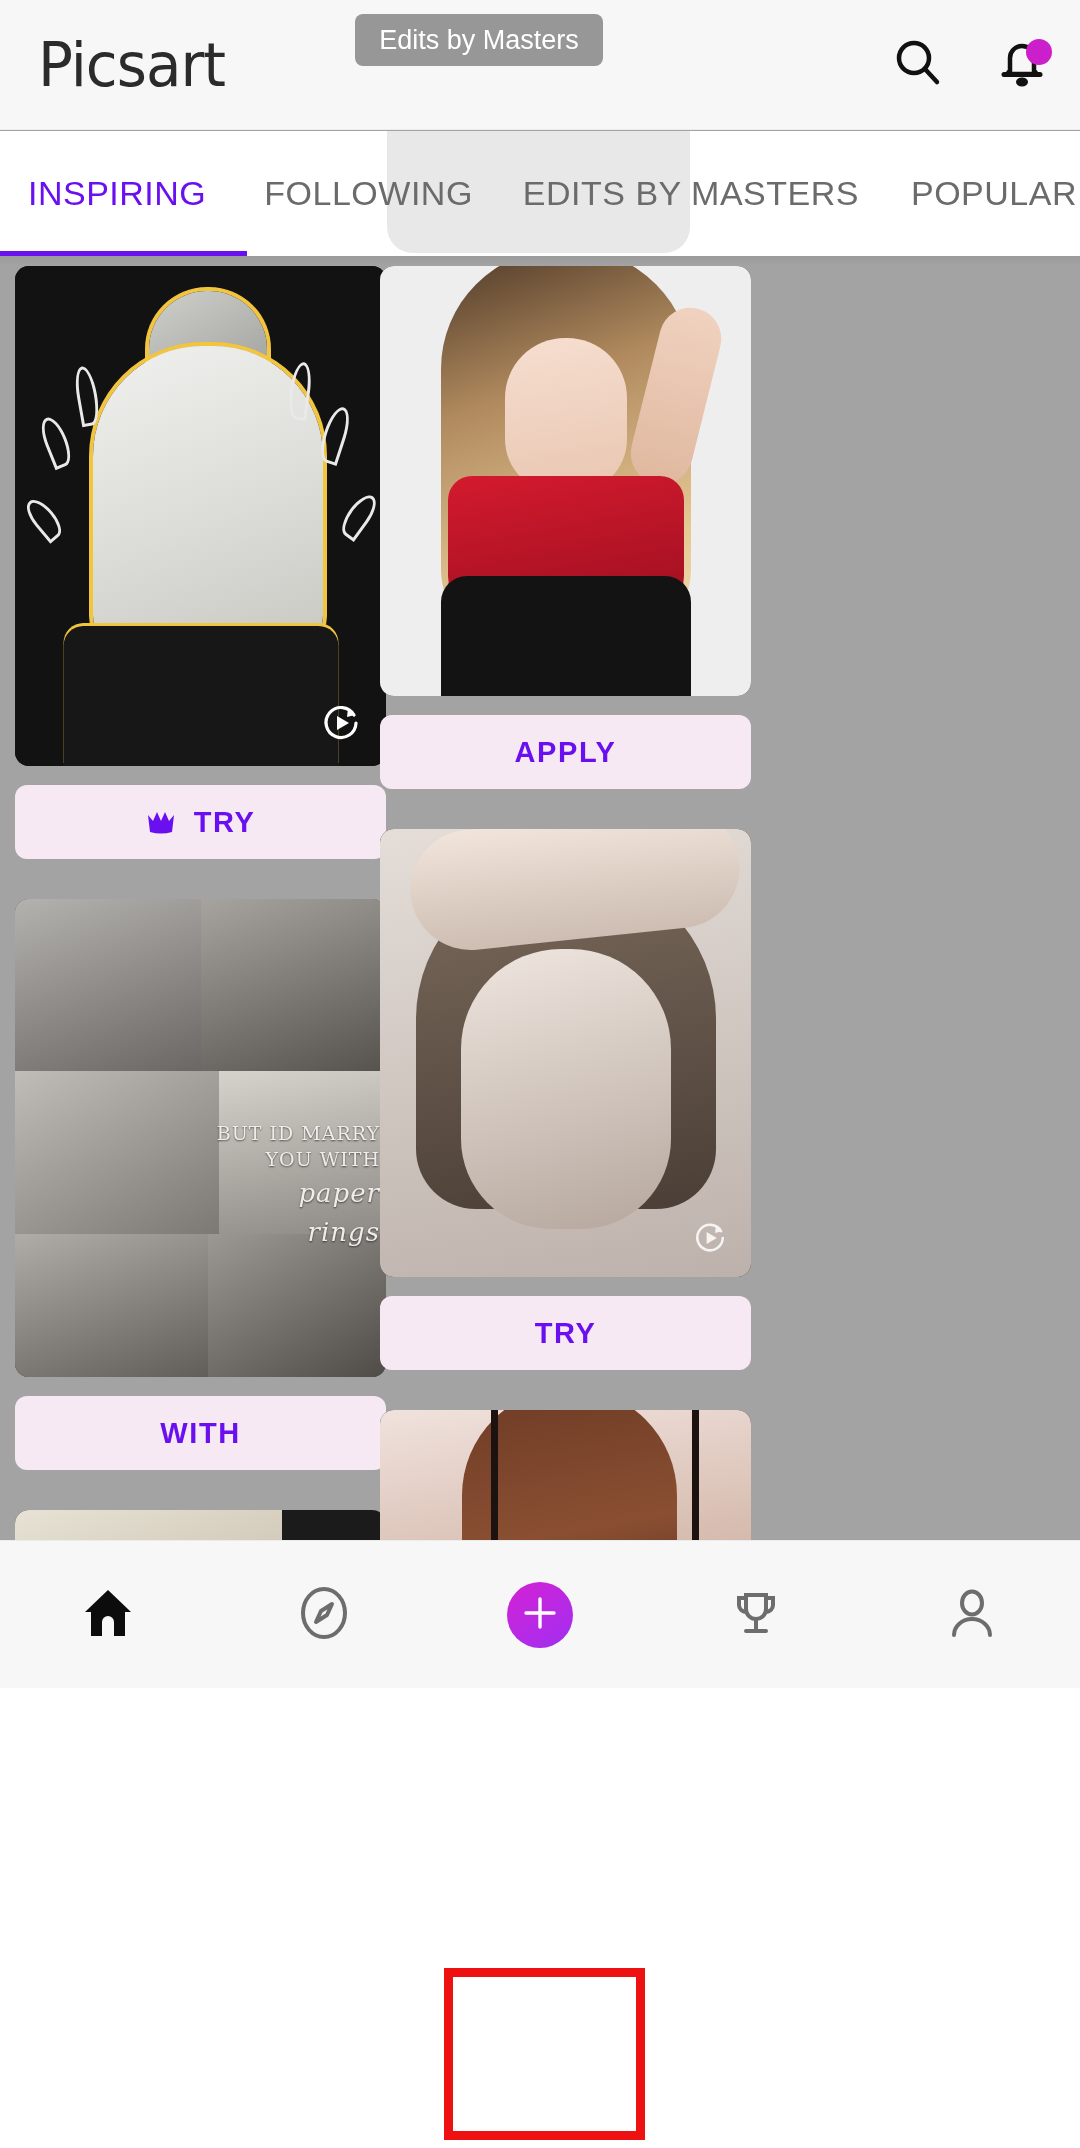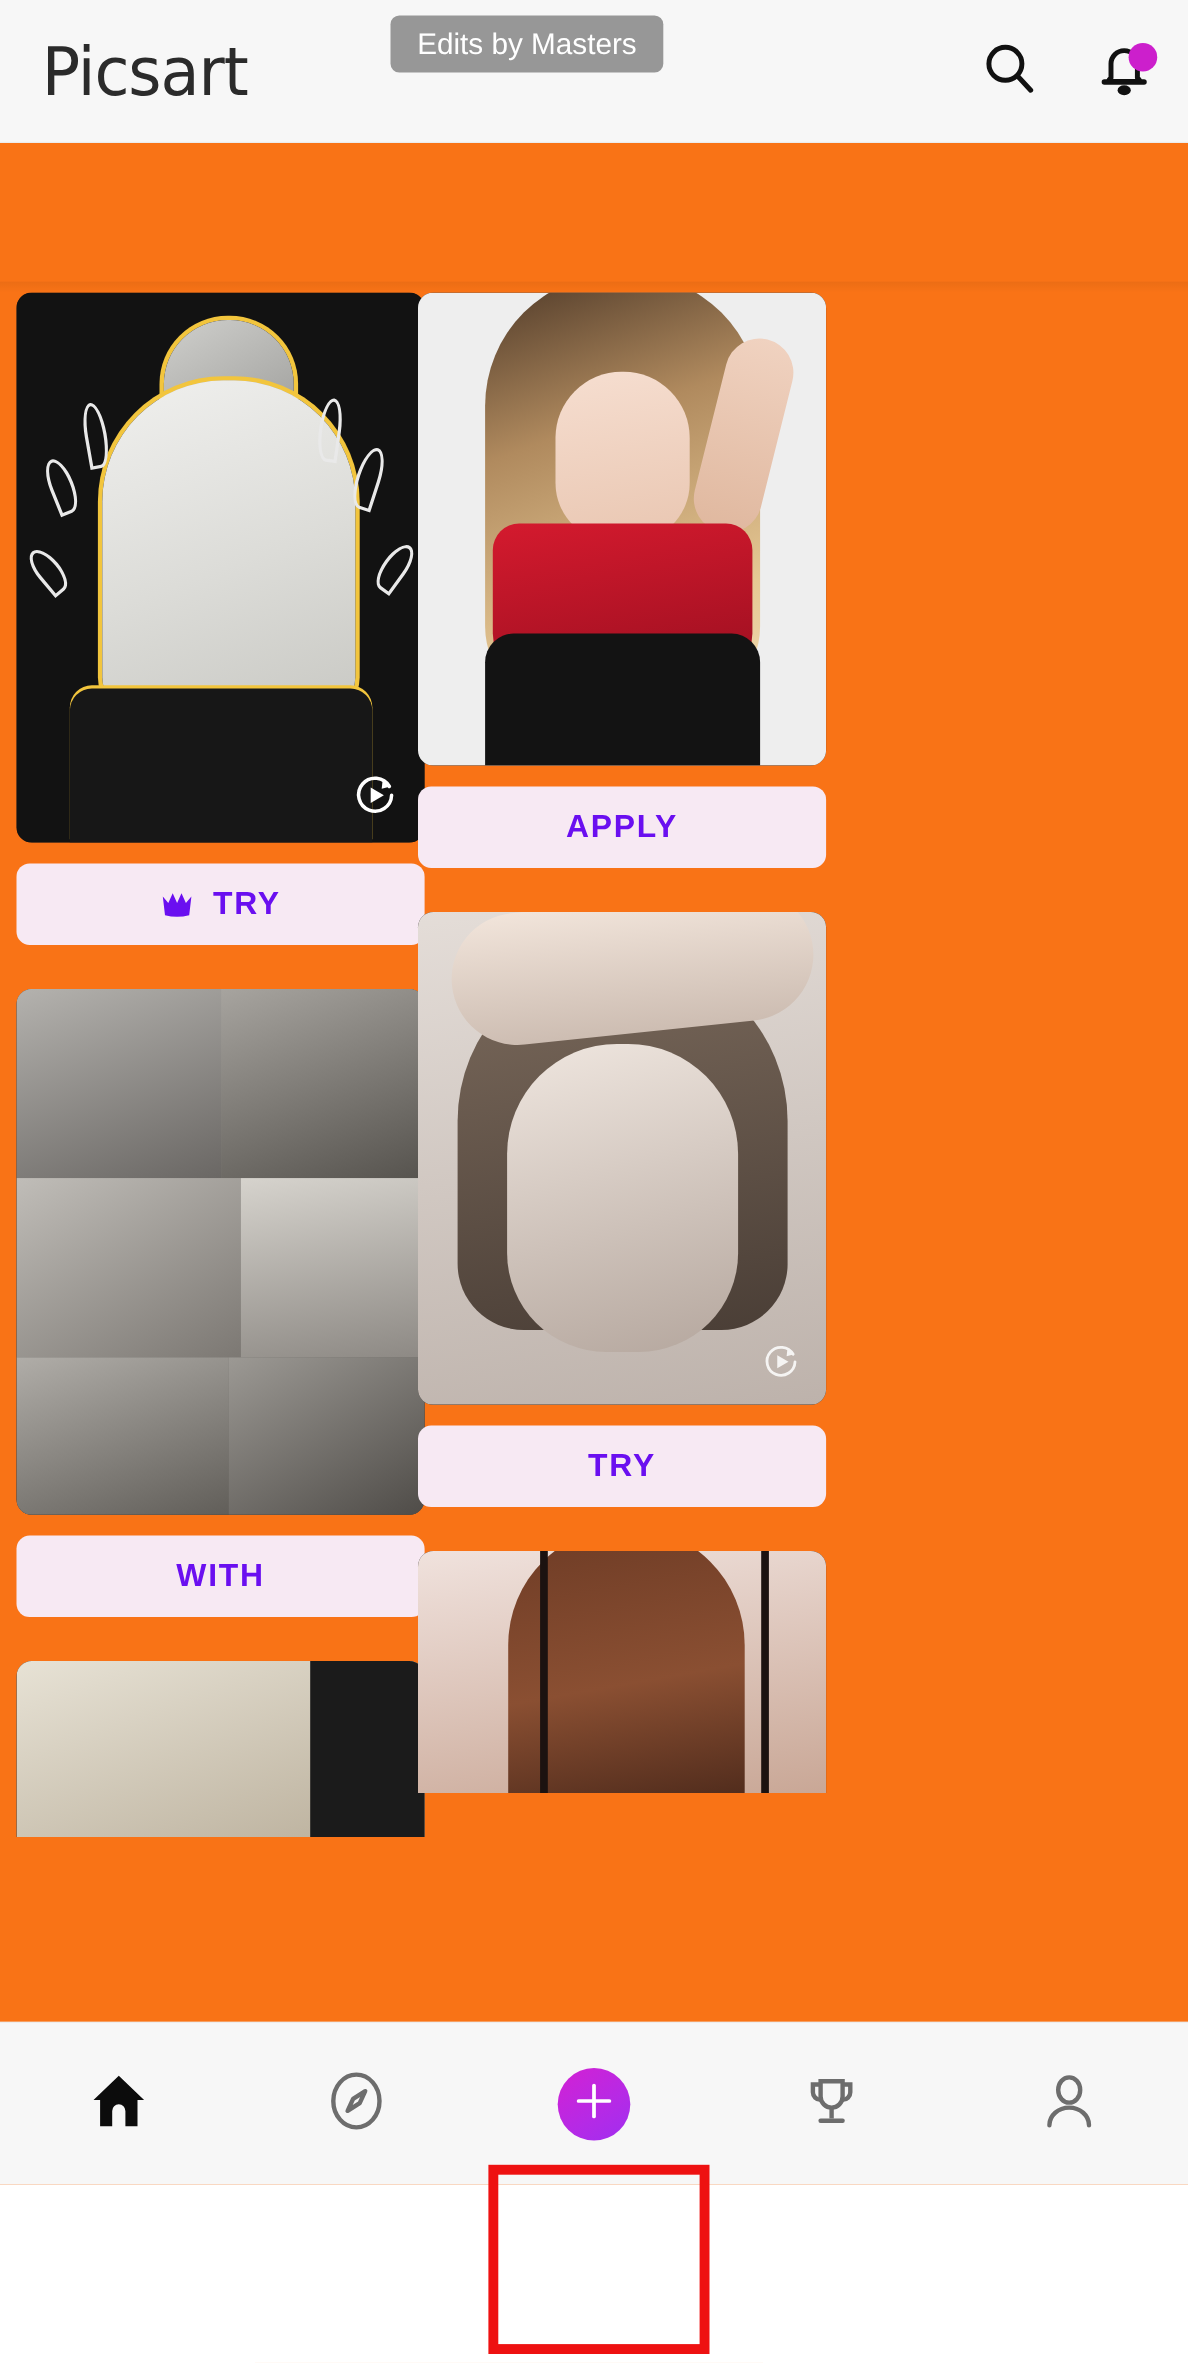--- a/index.html
+++ b/index.html
@@ -2,21 +2,21 @@
 <html><head>
 <meta charset="utf-8">
 <style>
   * { margin:0; padding:0; box-sizing:border-box; }
   html, body {
     width:1080px; height:2148px;
     background:#ffffff;
     font-family:"Liberation Sans", sans-serif;
     overflow:hidden;
   }
-  #app { position:relative; width:1080px; height:1986px; background:#f97316; }
+  #app { position:relative; width:1080px; height:1688px; background:#a3a3a3; }
 
   
   .header {
     position:absolute; left:0; top:0; width:1080px; height:130px;
     background:#f7f7f7;
     display:flex; align-items:center;
     border-bottom:1px solid #ececec;
     z-index:40;
   }
   .brand {
@@ -240,20 +240,30 @@
             <path d="M12 38 Q12 36 14 35 L14 22 A12 12 0 0 1 38 22 L38 35 Q40 36 40 38 Z" fill="none" stroke="#111" stroke-width="4.5" stroke-linejoin="round"></path>
             <line x1="8" y1="38.5" x2="44" y2="38.5" stroke="#111" stroke-width="5" stroke-linecap="round"></line>
             <ellipse cx="26" cy="46" rx="6" ry="4.5" fill="#111"></ellipse>
           </svg>
         </span>
         <span class="notif-dot"></span>
       </div>
     </div>
   </div>
 
+  <div class="tabbar">
+    <div class="tab-highlight"></div>
+    <div class="tabs">
+      <div class="tab t0">INSPIRING</div>
+      <div class="tab t1">FOLLOWING</div>
+      <div class="tab t2">EDITS BY MASTERS</div>
+      <div class="tab t3">POPULAR</div>
+    </div>
+    <div class="tab-underline"></div>
+  </div>
   <div class="tabbar-shadow"></div>
 
   <div class="feed">
 
     <div class="col col-left">
 
       <div class="card">
         <div class="media" style="height:500px;">
           <div class="ph c1-bg">
             <div class="c1-head"></div>
@@ -286,20 +296,26 @@
 
       <div class="card" style="margin-top:40px;">
         <div class="media" style="height:478px;">
           <div class="ph c3-bg">
             <div class="c3-tile" style="left:0;   top:0;   width:50%; height:36%;"></div>
             <div class="c3-tile" style="left:50%; top:0;   width:50%; height:36%; background:linear-gradient(160deg,#a7a49f,#56534e);"></div>
             <div class="c3-tile" style="left:0;   top:36%; width:55%; height:34%; background:linear-gradient(150deg,#c0bdb8,#7c7873);"></div>
             <div class="c3-tile" style="left:55%; top:36%; width:45%; height:34%; background:linear-gradient(170deg,#d6d3cd,#8d8984);"></div>
             <div class="c3-tile" style="left:0;   top:70%; width:52%; height:30%; background:linear-gradient(160deg,#b0ada8,#615e59);"></div>
             <div class="c3-tile" style="left:52%; top:70%; width:48%; height:30%; background:linear-gradient(150deg,#9c9994,#4f4c48);"></div>
+            <div class="c3-text">
+              <span>BUT ID MARRY</span><br>
+              <span>YOU WITH</span>
+              <span class="c3-script">paper</span>
+              <span class="c3-script">rings</span>
+            </div>
           </div>
         </div>
         <div class="action-btn">
           <span>WITH</span>
         </div>
       </div>
 
       <div class="card" style="margin-top:40px;">
         <div class="media" style="height:160px; border-radius:14px 14px 0 0;">
           <div class="ph c5-bg">

